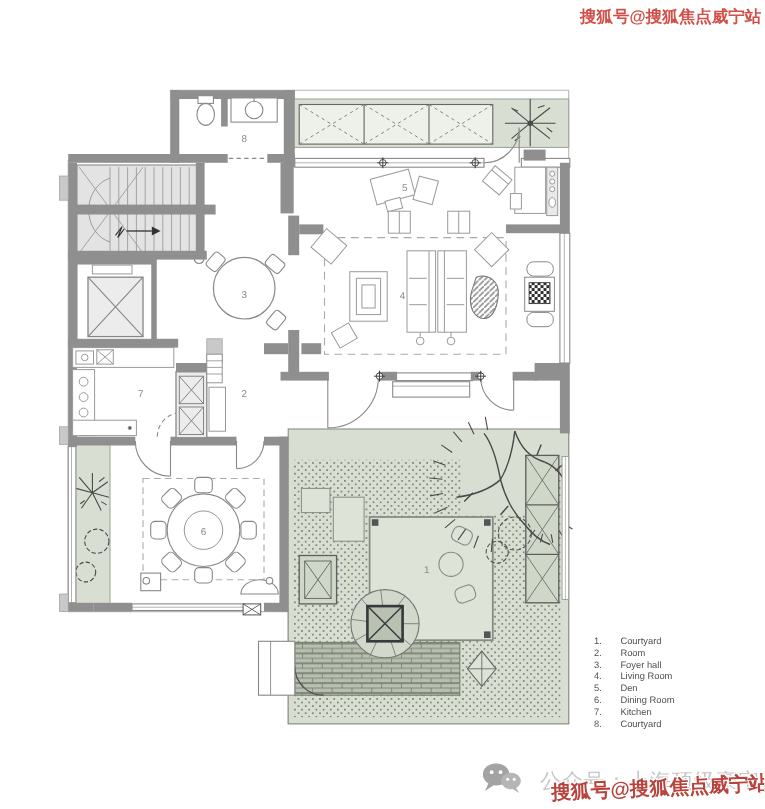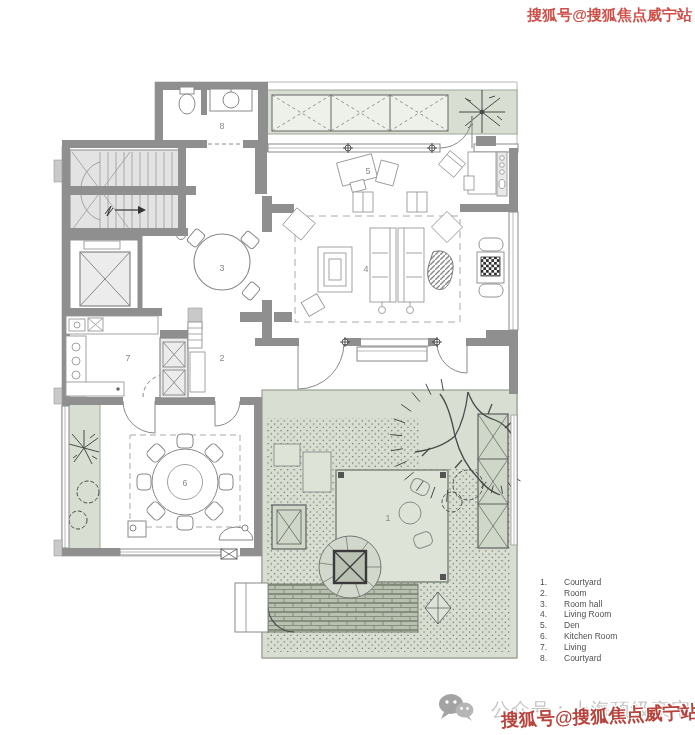--- a/index.html
+++ b/index.html
@@ -410,37 +410,37 @@
   <div class="row">
     <span class="num">1.</span>
     <span>Courtyard</span>
       </div>
   <div class="row">
     <span class="num">2.</span>
     <span>Room</span>
       </div>
   <div class="row">
     <span class="num">3.</span>
-    <span>Room hall</span>
+    <span>Foyer hall</span>
       </div>
   <div class="row">
     <span class="num">4.</span>
     <span>Living Room</span>
       </div>
   <div class="row">
     <span class="num">5.</span>
     <span>Den</span>
       </div>
   <div class="row">
     <span class="num">6.</span>
-    <span>Kitchen Room</span>
+    <span>Dining Room</span>
       </div>
   <div class="row">
     <span class="num">7.</span>
-    <span>Living</span>
+    <span>Kitchen</span>
       </div>
   <div class="row">
     <span class="num">8.</span>
     <span>Courtyard</span>
       </div>
 </div>
 
 <div class="wm wm-top">搜狐号@搜狐焦点威宁站</div>
 
 <svg class="wechat" width="36" height="32" viewBox="0 0 36 32">

